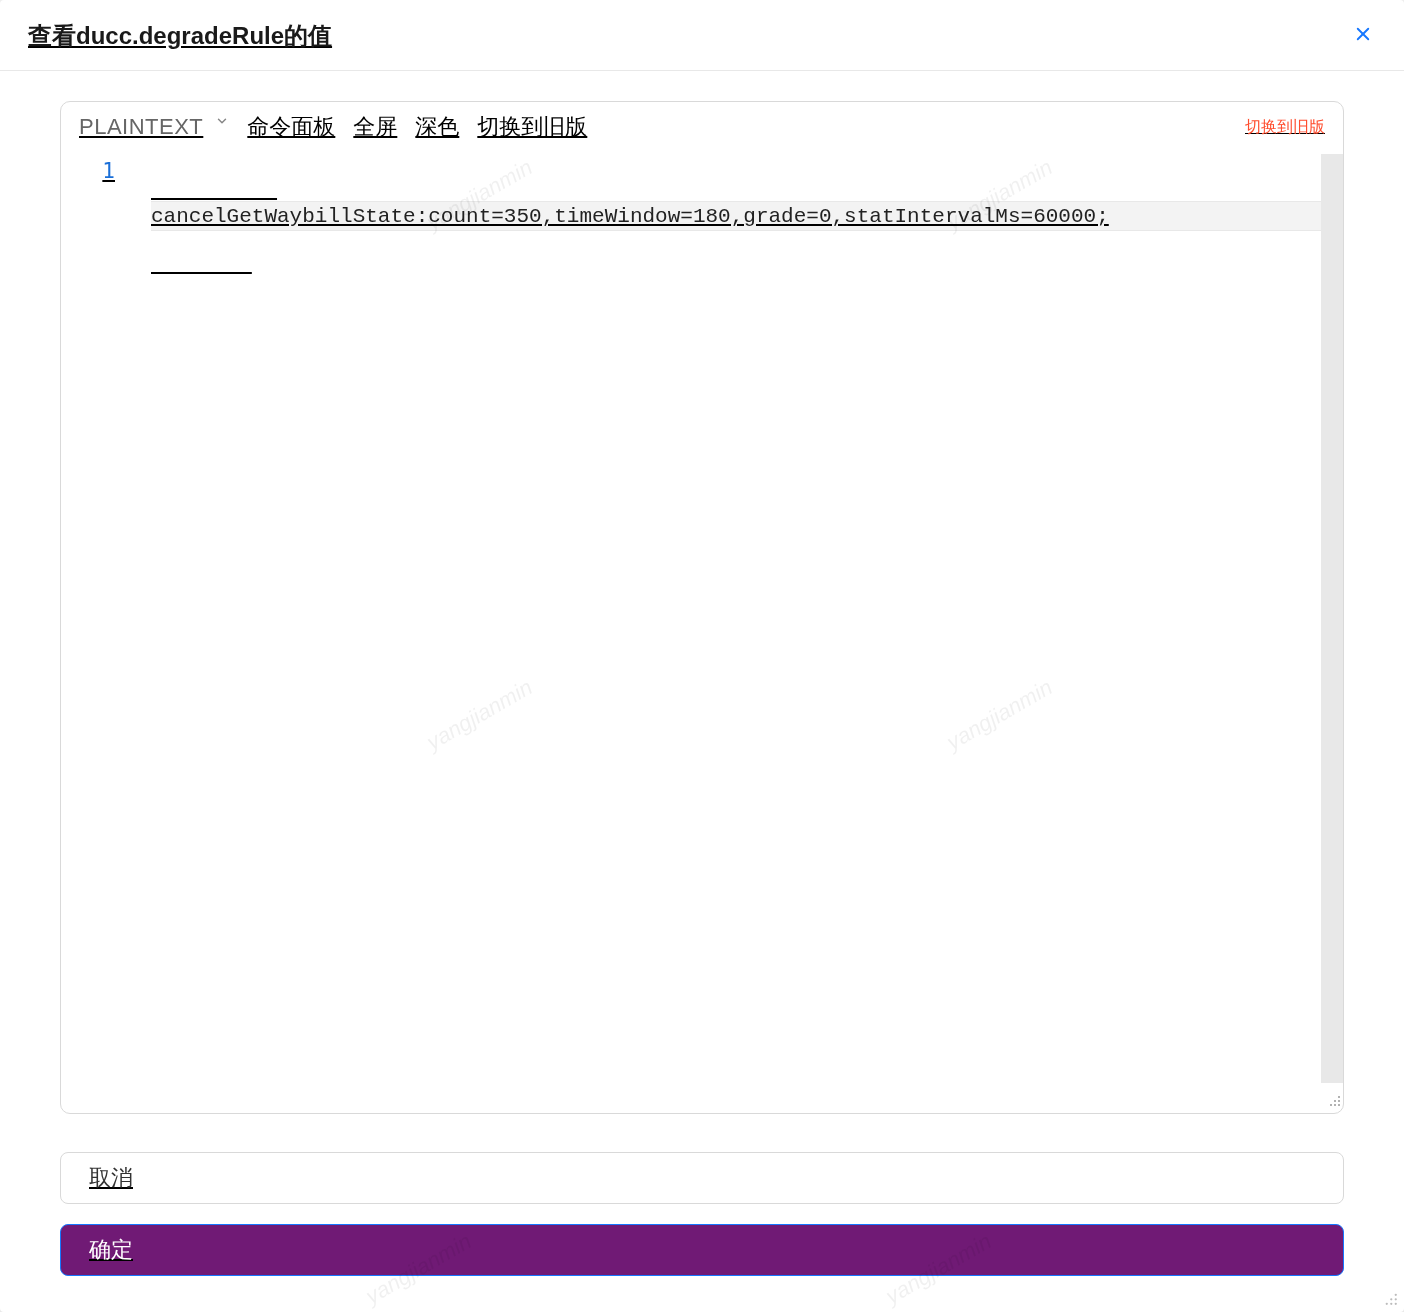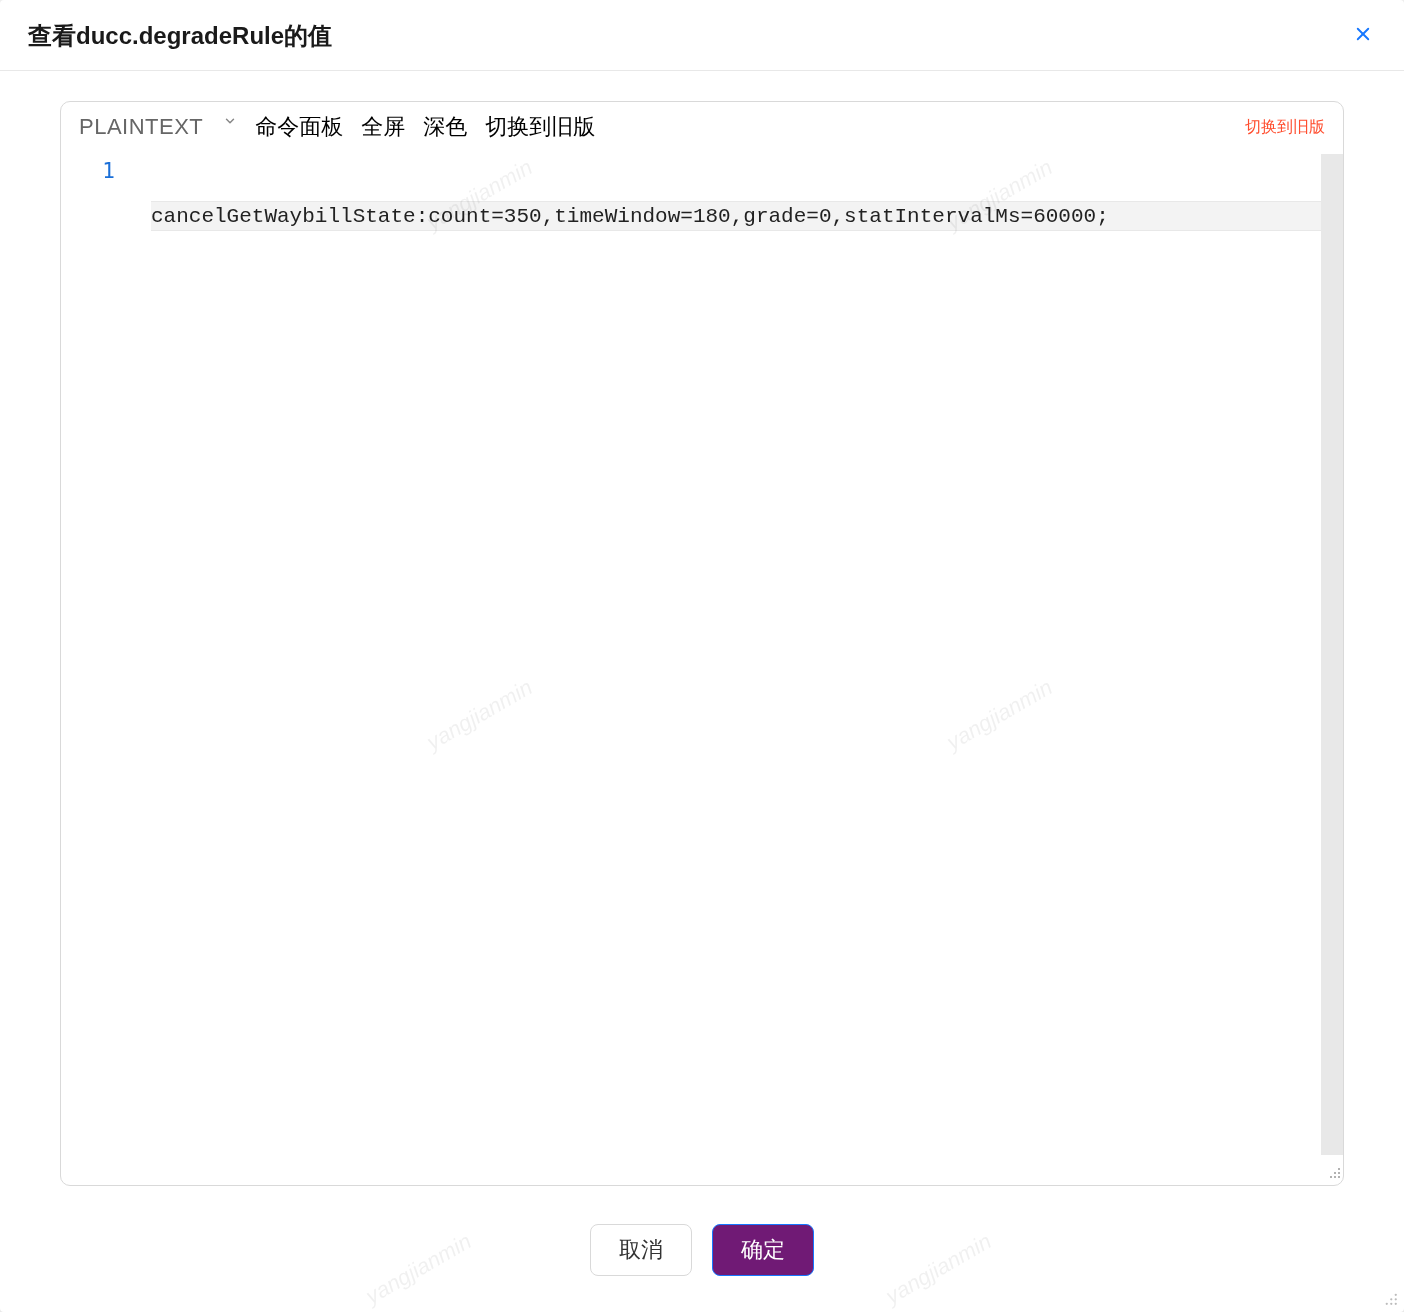--- a/index.html
+++ b/index.html
@@ -19,20 +19,21 @@
       position: absolute;
       top: 0;
       left: 0;
       right: 0;
       bottom: 0;
       background: #fff;
       border-radius: 4px;
       box-shadow: 0 4px 24px rgba(0,0,0,0.15);
       display: flex;
       flex-direction: column;
+      text-decoration: underline;
     }
     .modal-header {
       display: flex;
       align-items: center;
       justify-content: space-between;
       padding: 20px 28px 18px 28px;
       border-bottom: 1px solid #e8e8e8;
     }
     .modal-title {
       font-size: 24px;
@@ -76,21 +77,21 @@
       font-size: 22px;
       color: #444;
     }
     .toolbar-left {
       display: flex;
       align-items: center;
       gap: 18px;
     }
     .lang-selector {
       display: flex;
-      gap: 20px;
+      gap: 12px;
       cursor: pointer;
       color: #666;
       font-size: 22px;
       letter-spacing: 0.5px;
     }
     .chevron {
       display: inline-flex;
     }
     .chevron svg {
       width: 14px;
@@ -184,20 +185,21 @@
       transform: rotate(-30deg);
       pointer-events: none;
       user-select: none;
       font-style: italic;
     }
     .modal-footer {
       display: flex;
       justify-content: center;
       gap: 20px;
       padding: 28px 60px 36px 60px;
+      flex-direction: column;
     }
     .btn {
       padding: 10px 28px;
       font-size: 22px;
       border-radius: 8px;
       cursor: pointer;
       border: 1px solid transparent;
     }
     .btn-default {
       background: #fff;

